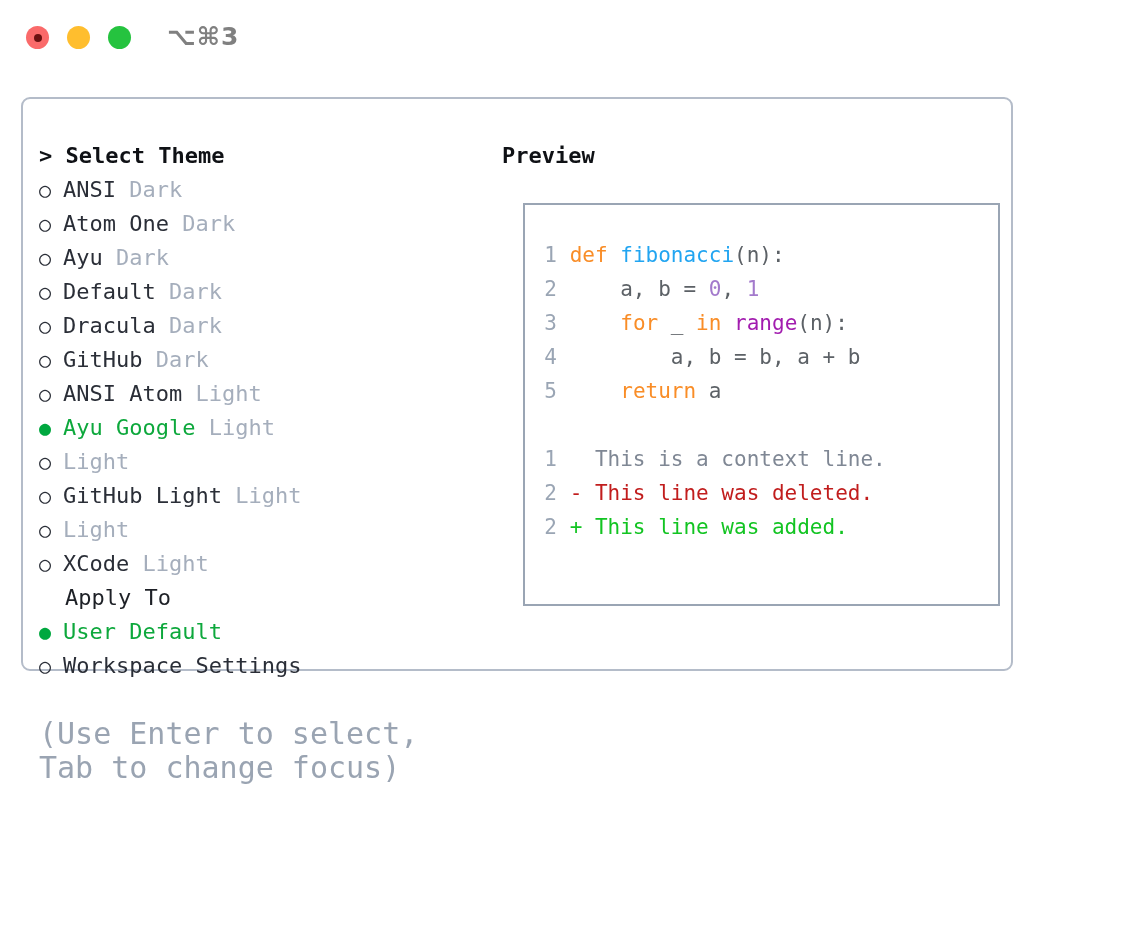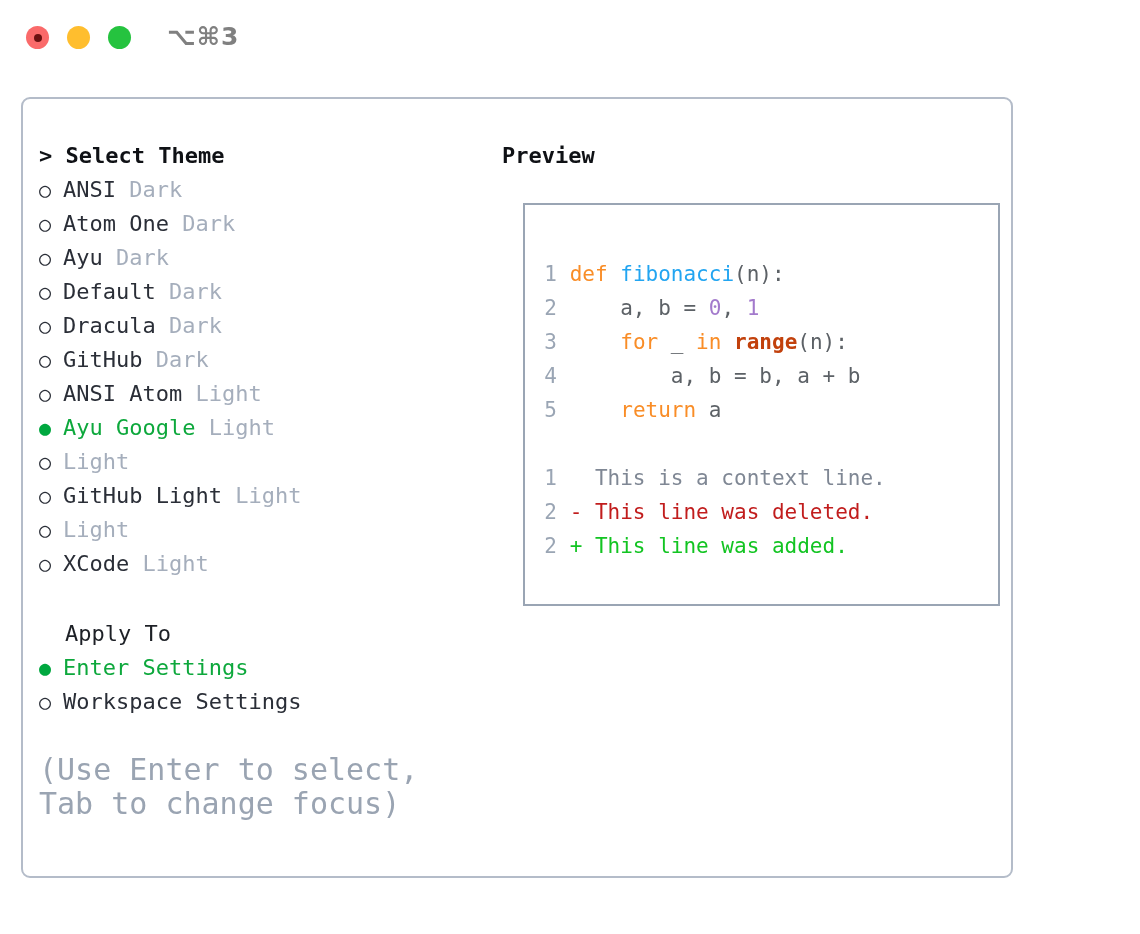--- a/index.html
+++ b/index.html
@@ -71,21 +71,21 @@
     letter-spacing: 1px;
     white-space: pre;
   }
 
   
   #panel {
     position: absolute;
     left: 21px;
     top: 97px;
     width: 992px;
-    height: 781px;
+    height: 574px;
     border: 2px solid #b4bcc9;
     border-radius: 9px;
     box-sizing: border-box;
     background: #ffffff;
   }
 
   
   #col-left {
     position: absolute;
     left: 16px;
@@ -123,21 +123,21 @@
     flex: 0 0 24px;
     color: #2a2e37;
     font-size: 20px;
   }
   .opt-marker.sel { color: #00a83f; }
   .opt-name  { color: #2a2e37; }
   .opt-name.sel { color: #0da83c; }
   .opt-kind  { color: #a5aebc; text-align: right; }
 
   
-  #applyto { margin-top: 36px; }
+  #applyto { }
   .applyto-head {
     font-size: 22px;
     color: #1d2026;
     white-space: pre;
     line-height: 34px;
     height: 34px;
     padding-left: 26px;
   }
 
   
@@ -156,38 +156,38 @@
     top: 64px;
     width: 477px;
     height: 403px;
     border: 2px solid #9aa5b4;
     box-sizing: border-box;
     background: #ffffff;
   }
   #code {
     position: absolute;
     left: 16px;
-    top: 52px;
+    top: 33px;
     font-size: 21px;
     line-height: 34px;
     white-space: pre;
   }
   .code-line { white-space: pre; height: 34px; }
   .ln {
     color: #9aa5b4;
     display: inline-block;
     width: 16px;
     text-align: right;
   }
   .gap { height: 34px; }
 
   .k-kw    { color: #f98d27; }   
   .k-fn    { color: #22a5f1; }   
   .k-num   { color: #a37acc; }   
-  .k-built { color: #c2410c; font-weight: bold; }   
+  .k-built { color: #a21caf; }   
   .k-plain { color: #5c6166; }   
 
   .d-ctx { color: #7f8794; }
   .d-del { color: #c11d1d; }
   .d-add { color: #12c422; }
 </style>
 </head>
 <body>
 
 <div id="window">
@@ -218,21 +218,21 @@
           <div class="opt-row"><span class="opt-marker sel">●</span><span class="opt-name sel">Ayu Google </span><span class="opt-kind">Light</span></div>
           <div class="opt-row"><span class="opt-marker">○</span><span class="opt-kind">Light</span></div>
           <div class="opt-row"><span class="opt-marker">○</span><span class="opt-name">GitHub Light </span><span class="opt-kind">Light</span></div>
           <div class="opt-row"><span class="opt-marker">○</span><span class="opt-kind">Light</span></div>
           <div class="opt-row"><span class="opt-marker">○</span><span class="opt-name">XCode </span><span class="opt-kind">Light</span></div>
         </div>
 
       <div id="applyto">
         <div class="applyto-head">Apply To</div>
         <div id="applyto-list">
-            <div class="opt-row"><span class="opt-marker sel">●</span><span class="opt-name sel">Enter Settings</span></div>
+            <div class="opt-row"><span class="opt-marker sel">●</span><span class="opt-name sel">User Default</span></div>
             <div class="opt-row"><span class="opt-marker">○</span><span class="opt-name">Workspace Settings</span></div>
           </div>
       </div>
 
       <div id="hint">(Use Enter to select, Tab to change focus)</div>
     </div>
 
     <div id="col-right">
       <div class="section-head">Preview</div>
 

